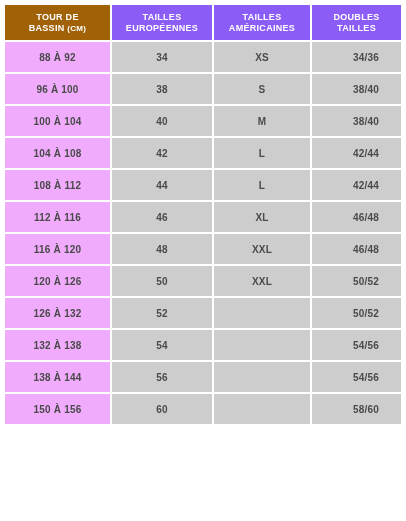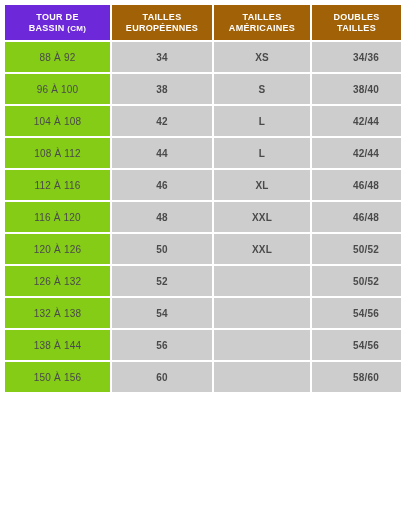--- a/index.html
+++ b/index.html
@@ -33,43 +33,43 @@
     font-size: 9px;
     font-weight: bold;
     letter-spacing: 0.3px;
     line-height: 11px;
     text-transform: uppercase;
     border-right: 2px solid #ffffff;
     border-bottom: 2px solid #ffffff;
   }
   .thead-row th:last-child { border-right: none; }
 
-  th.head-measure { background: #6d28d9; }
-  th.head-dark    { background: #a16207; }
+  th.head-measure { background: #a16207; }
+  th.head-dark    { background: #8b5cf6; }
 
   .hdr-line { display: block; }
   .hdr-unit { font-size: 8px; }
 
   
   .tbody-row td {
     padding: 0;
     height: 30px;
     vertical-align: middle;
     text-align: center;
     font-size: 10px;
     color: #4a4a4a;
     border-right: 2px solid #ffffff;
     border-bottom: 2px solid #ffffff;
   }
   .tbody-row td:last-child { border-right: none; padding-left: 19px; }
   .tbody-row:last-child td { border-bottom: none; }
 
   td.cell-measure {
-    background: #84cc16;
-    font-weight: normal;
+    background: #f0abfc;
+    font-weight: bold;
     letter-spacing: 0.2px;
   }
   td.cell-size {
     background: #cdcdcd;
     font-weight: bold;
     letter-spacing: 0.2px;
   }
 
   .col-measure { width: 107px; }
   .col-eu      { width: 102px; }
@@ -110,20 +110,26 @@
       <tr class="tbody-row">
         <td class="cell-measure">88 À 92</td>
         <td class="cell-size">34</td>
         <td class="cell-size">XS</td>
         <td class="cell-size">34/36</td>
       </tr>
       <tr class="tbody-row">
         <td class="cell-measure">96 À 100</td>
         <td class="cell-size">38</td>
         <td class="cell-size">S</td>
+        <td class="cell-size">38/40</td>
+      </tr>
+      <tr class="tbody-row">
+        <td class="cell-measure">100 À 104</td>
+        <td class="cell-size">40</td>
+        <td class="cell-size">M</td>
         <td class="cell-size">38/40</td>
       </tr>
       <tr class="tbody-row">
         <td class="cell-measure">104 À 108</td>
         <td class="cell-size">42</td>
         <td class="cell-size">L</td>
         <td class="cell-size">42/44</td>
       </tr>
       <tr class="tbody-row">
         <td class="cell-measure">108 À 112</td>

